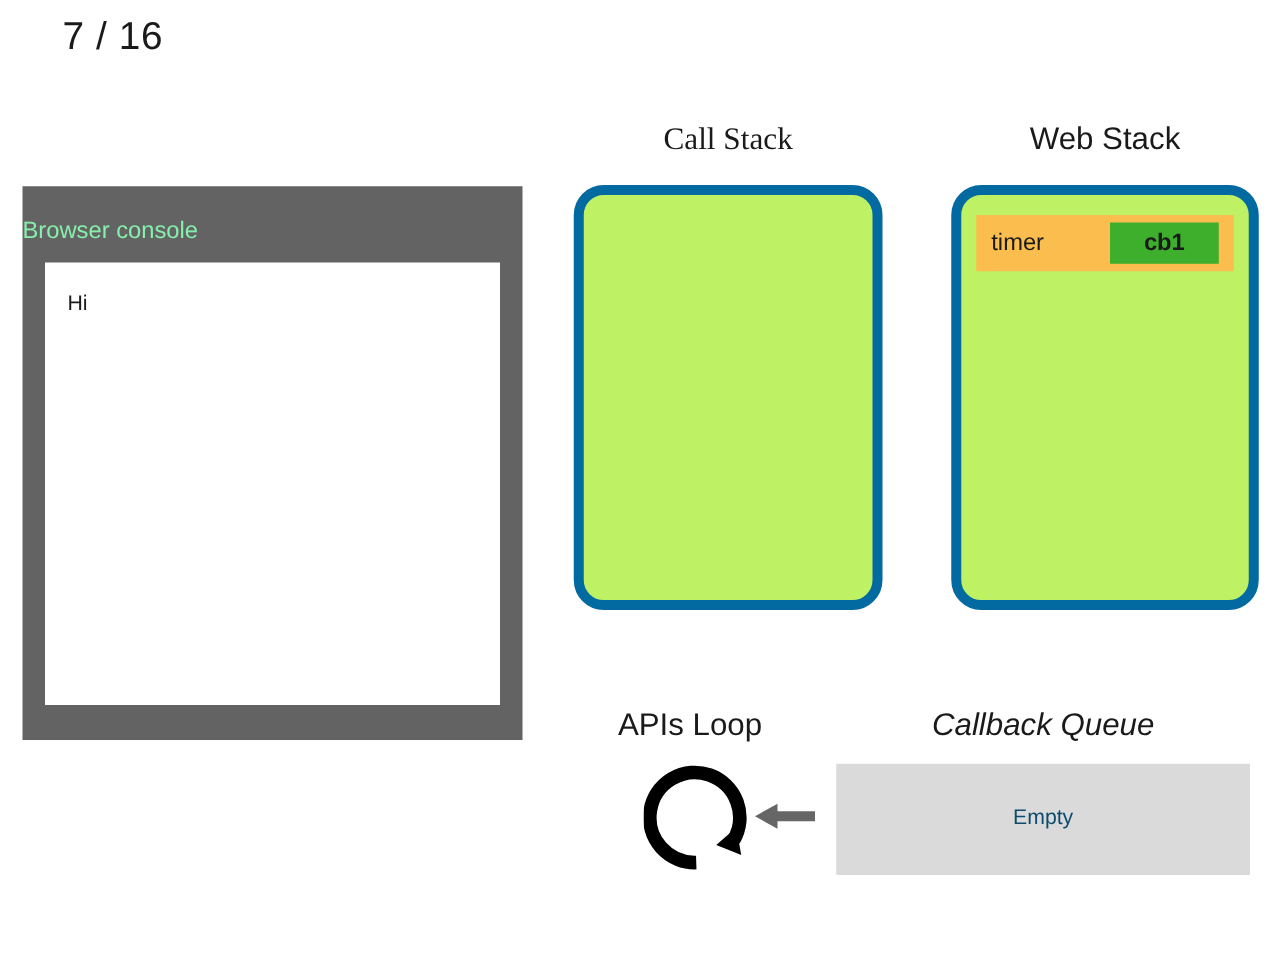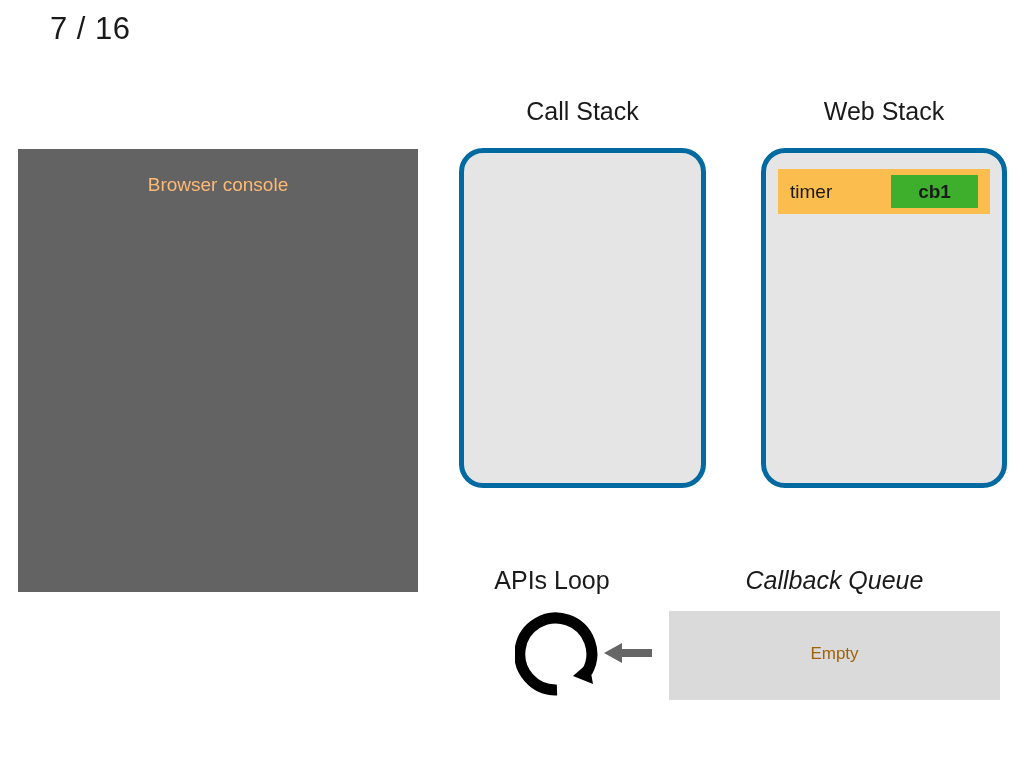--- a/index.html
+++ b/index.html
@@ -36,22 +36,22 @@
     width: 400px;
     height: 443px;
     background: #636363;
     box-sizing: border-box;
   }
   #console-title {
     position: absolute;
     left: 0;
     top: 25px;
     width: 100%;
-    text-align: center;
-    color: #fdba74;
+    text-align: left;
+    color: #86efac;
     font-size: 19px;
     line-height: 22px;
   }
   #console-log {
     position: absolute;
     left: 18px;
     top: 61px;
     width: 364px;
     height: 354px;
     background: #ffffff;
@@ -71,20 +71,21 @@
     text-align: center;
     font-size: 25px;
     line-height: 29px;
     color: #1a1a1a;
     white-space: nowrap;
   }
   #call-stack-heading {
     left: 459px;
     top: 97px;
     width: 247px;
+    font-family: Liberation Serif, serif;
   }
   #web-apis-heading {
     left: 761px;
     top: 97px;
     width: 246px;
   }
   #event-loop-heading {
     left: 452px;
     top: 566px;
     width: 200px;
@@ -92,22 +93,22 @@
   #callback-queue-heading {
     left: 669px;
     top: 566px;
     width: 331px;
     font-style: italic;
   }
 
   
   .device-box {
     position: absolute;
-    background: #e5e5e5;
-    border: 5px solid #0369a1;
+    background: #bef264;
+    border: 8px solid #0369a1;
     border-radius: 24px;
     box-sizing: border-box;
   }
   #call-stack-box {
     left: 459px;
     top: 148px;
     width: 247px;
     height: 340px;
   }
   #web-apis-box {
@@ -177,30 +178,33 @@
     box-sizing: border-box;
   }
   #callback-queue-status {
     position: absolute;
     left: 0;
     top: 33px;
     width: 100%;
     text-align: center;
     font-size: 17px;
     line-height: 20px;
-    color: #a16207;
+    color: #0c4a6e;
   }
 </style>
 </head>
 <body>
 
 <div id="slide-counter">7 / 16</div>
 
 <div id="browser-console">
   <div id="console-title">Browser console</div>
+  <div id="console-log">
+    <div class="console-line">Hi</div>
+  </div>
 </div>
 
 <div class="panel-heading" id="call-stack-heading">Call Stack</div>
 <div class="device-box" id="call-stack-box"></div>
 
 <div class="panel-heading" id="web-apis-heading">Web Stack</div>
 <div class="device-box" id="web-apis-box">
   <div class="webapi-task">
     <span class="webapi-task-label">timer</span>
     <span class="webapi-callback-chip">cb1</span>

